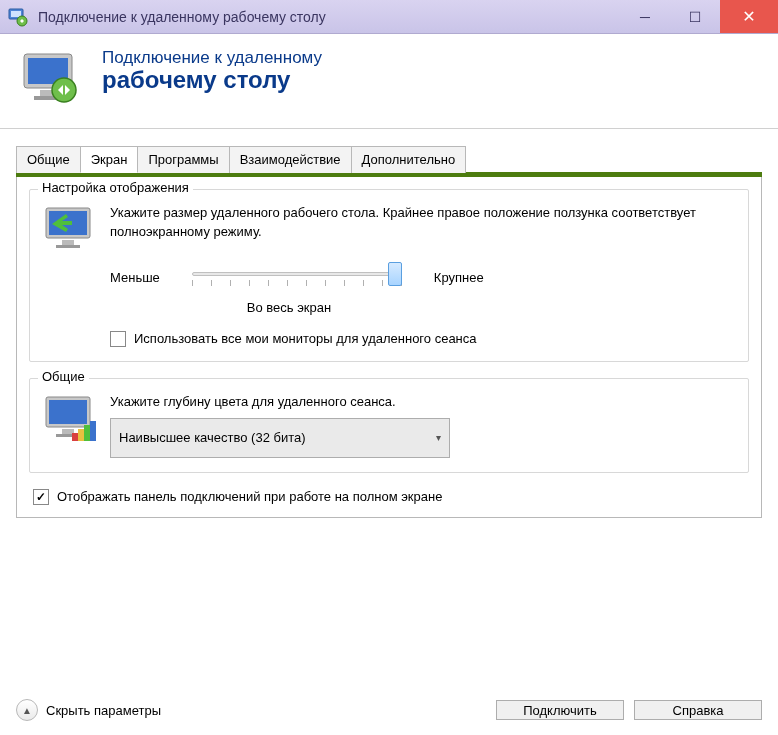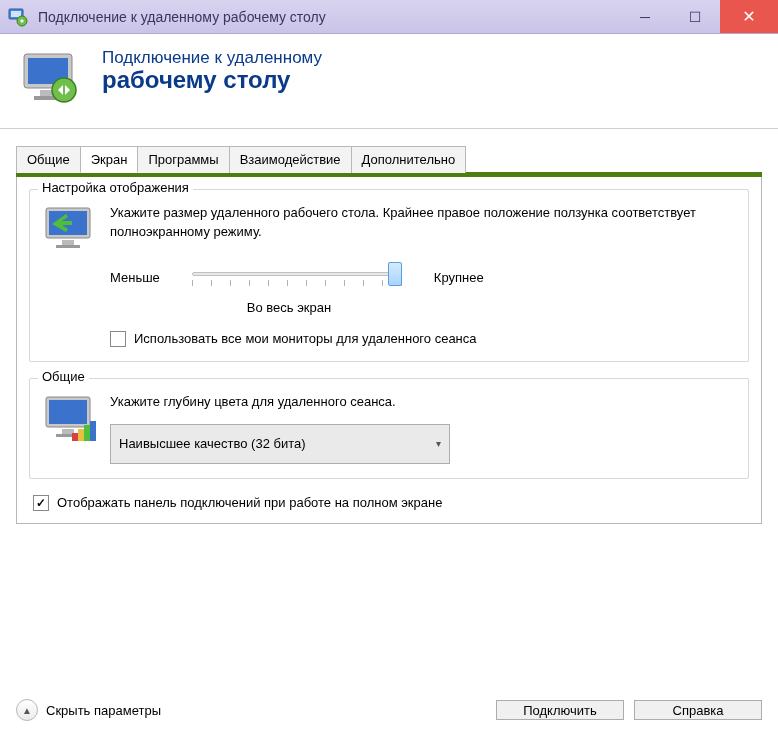--- a/index.html
+++ b/index.html
@@ -382,21 +382,21 @@
             <rect x="12" y="41" width="24" height="3" fill="#999"></rect>
             <g transform="translate(28,28)">
               <rect x="0" y="12" width="6" height="8" fill="#d94040"></rect>
               <rect x="6" y="8" width="6" height="12" fill="#e8c040"></rect>
               <rect x="12" y="4" width="6" height="16" fill="#4fbf3b"></rect>
               <rect x="18" y="0" width="6" height="20" fill="#3b72cc"></rect>
             </g>
           </svg>
         </div>
         <div class="group-body">
-          <div class="desc" style="margin-bottom:12px">Укажите глубину цвета для удаленного сеанса.</div>
+          <div class="desc" style="margin-bottom:6px">Укажите глубину цвета для удаленного сеанса.</div>
           <div class="select">
             <span>Наивысшее качество (32 бита)</span>
             <span class="arrow">▾</span>
           </div>
         </div>
       </div>
     </div>
 
     <div class="below">
       <div class="checkbox checked"></div>

